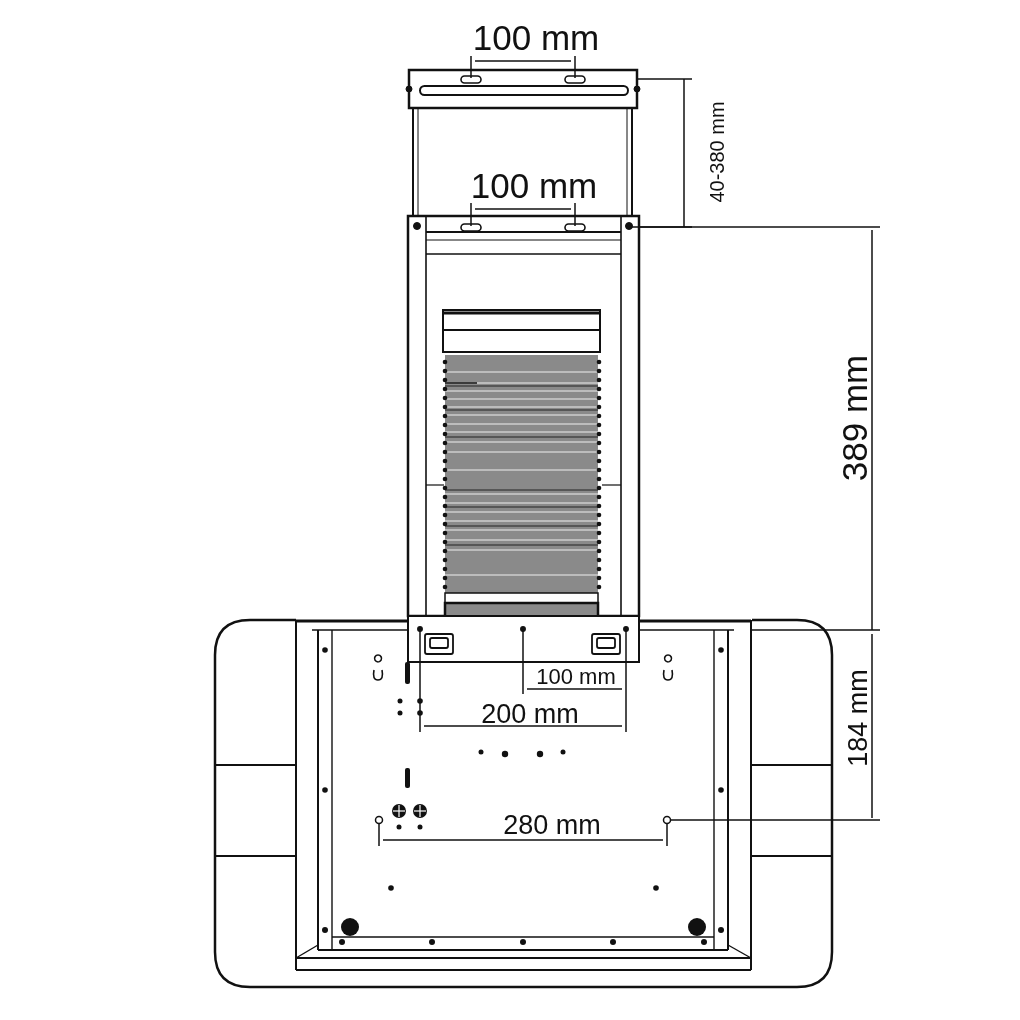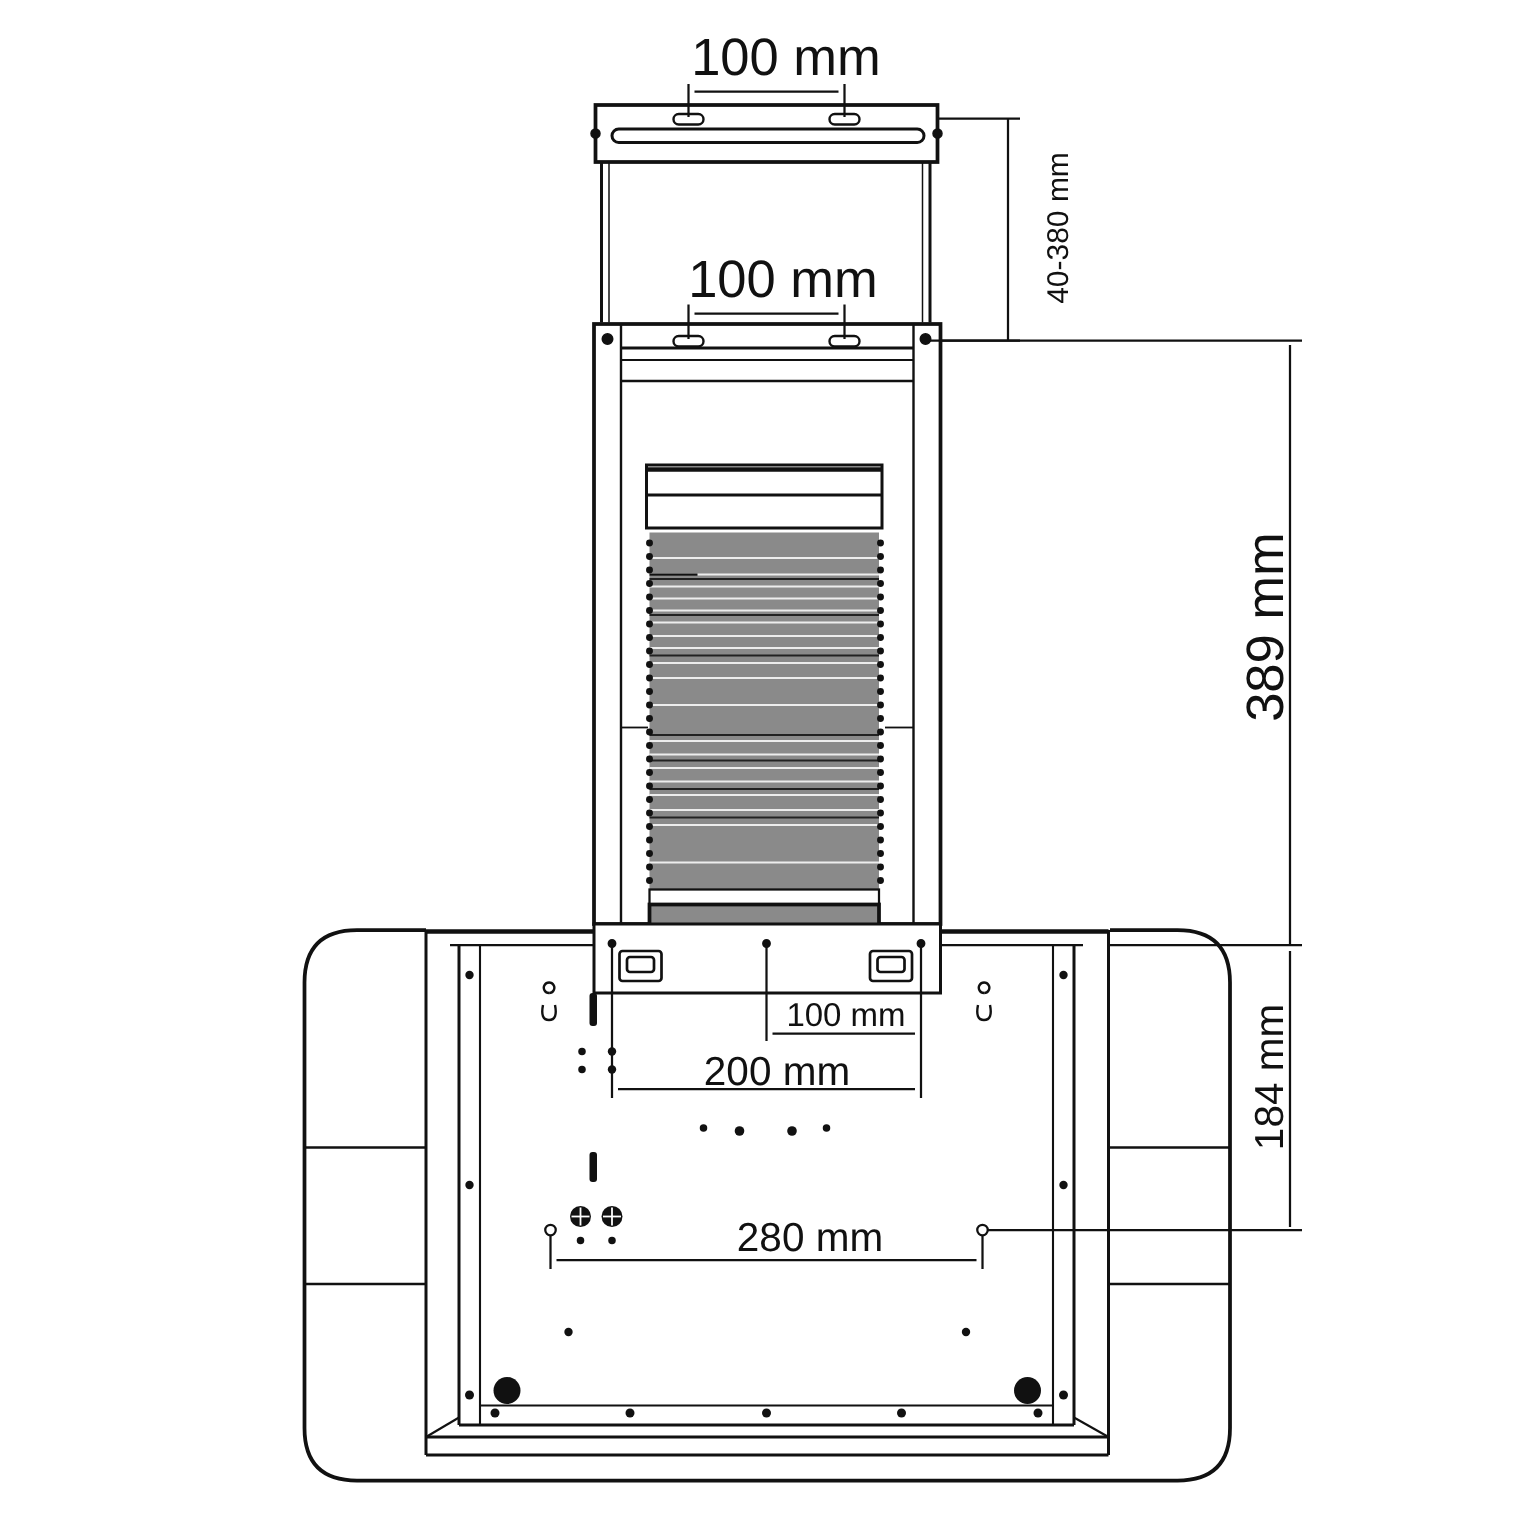--- a/index.html
+++ b/index.html
@@ -1,17 +1,17 @@
 <!DOCTYPE html>
 <html><head>
 <meta charset="utf-8">
 <style>
   html, body { margin: 0; padding: 0; background: #ffffff; }
   body { width: 1020px; height: 1020px; overflow: hidden; position: relative; }
-  #stage { position: absolute; left: 0; top: 0; width: 824px; height: 1020px; text-decoration: underline; }
+  #stage { position: absolute; left: 12px; top: 0; width: 824px; height: 1020px; text-decoration: underline; }
   svg text { font-family: "Liberation Sans", "DejaVu Sans", sans-serif; fill: #111; }
   .dim-big { font-size: 35px; }
   .dim-mid { font-size: 27px; }
   .dim-small { font-size: 22px; }
   .dim-vsmall { font-size: 20px; }
 </style>
 </head>
 <body>
 
 <div id="stage">

